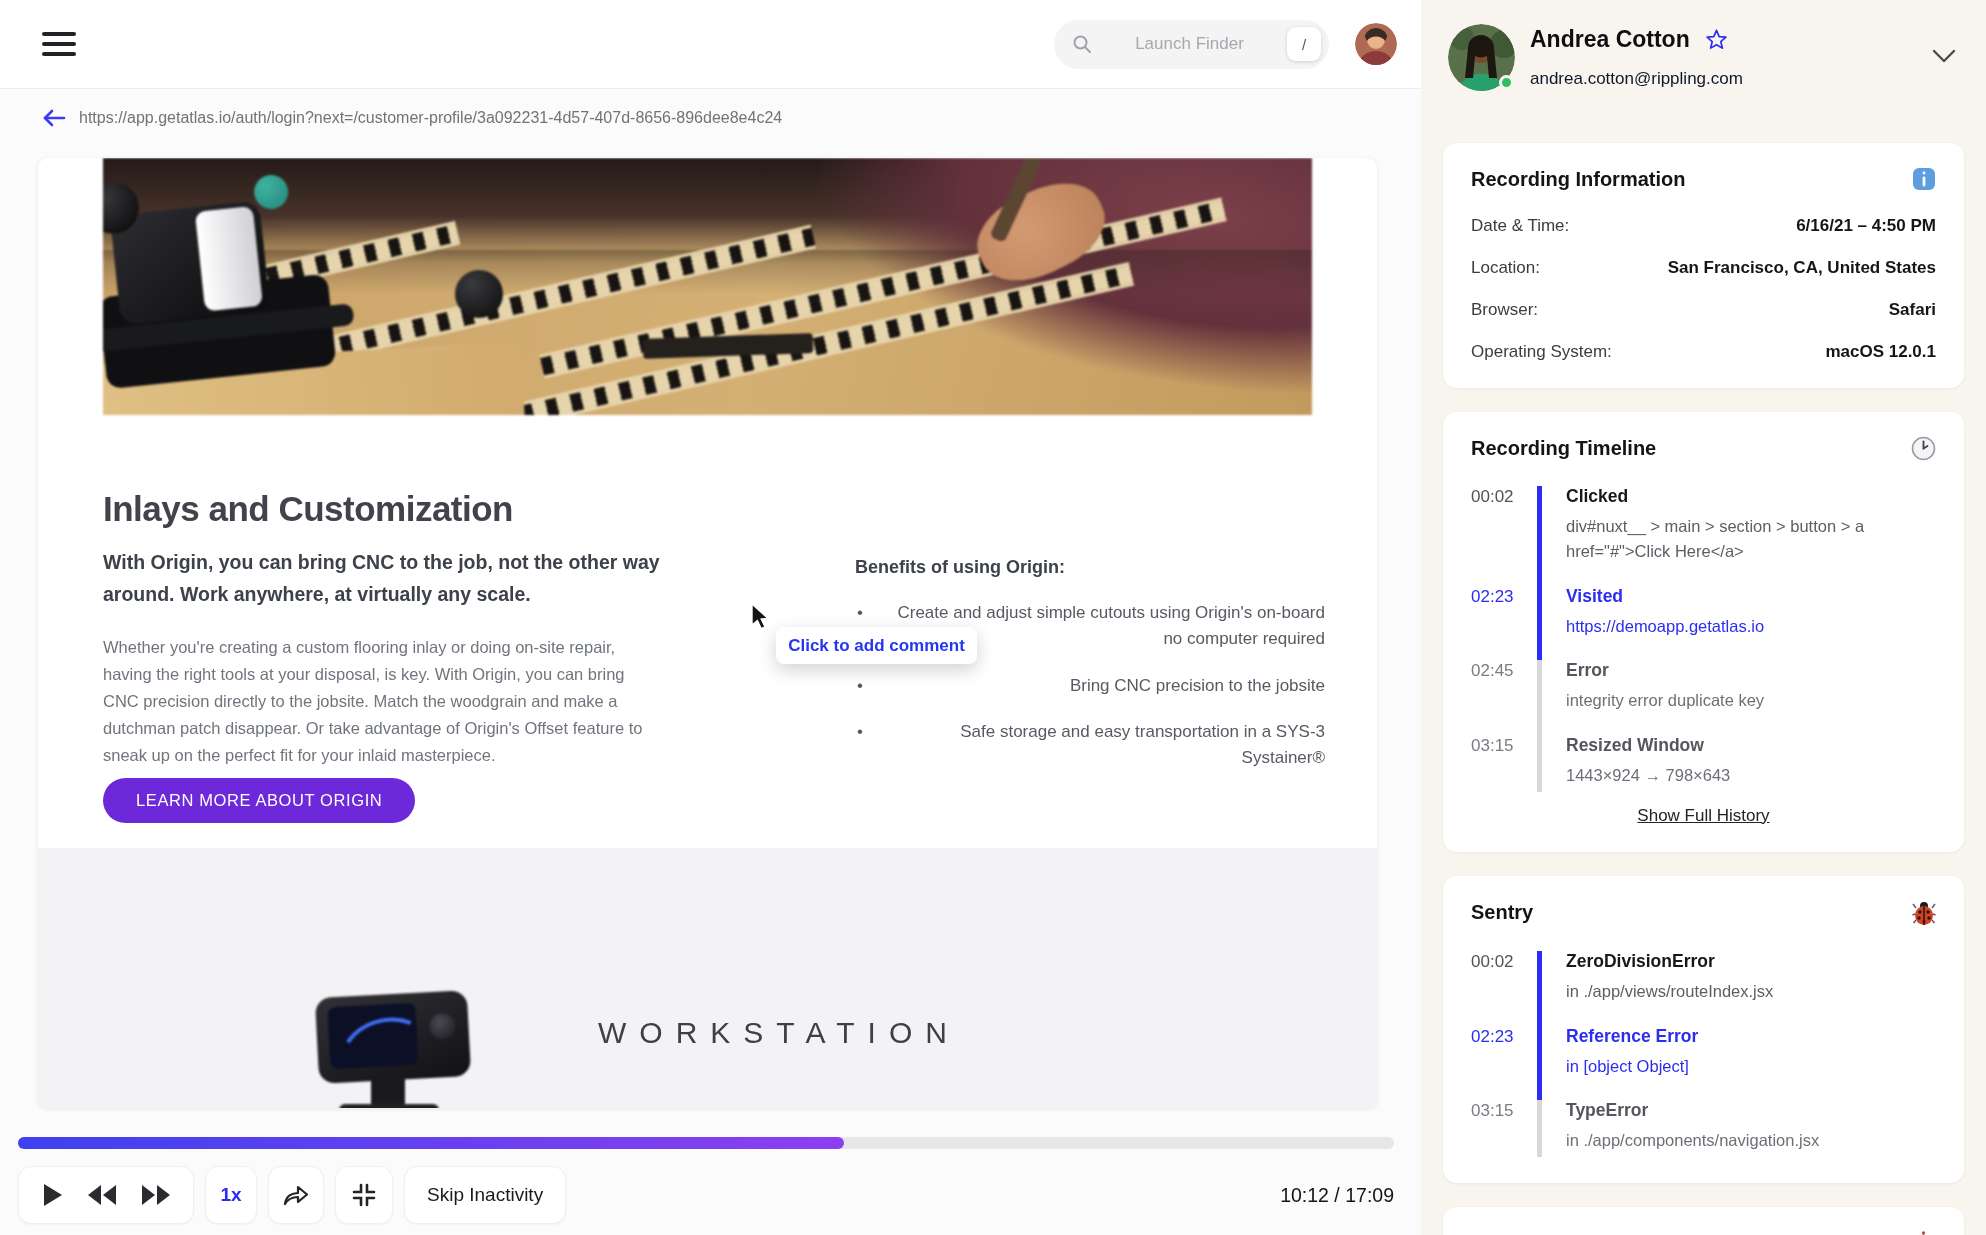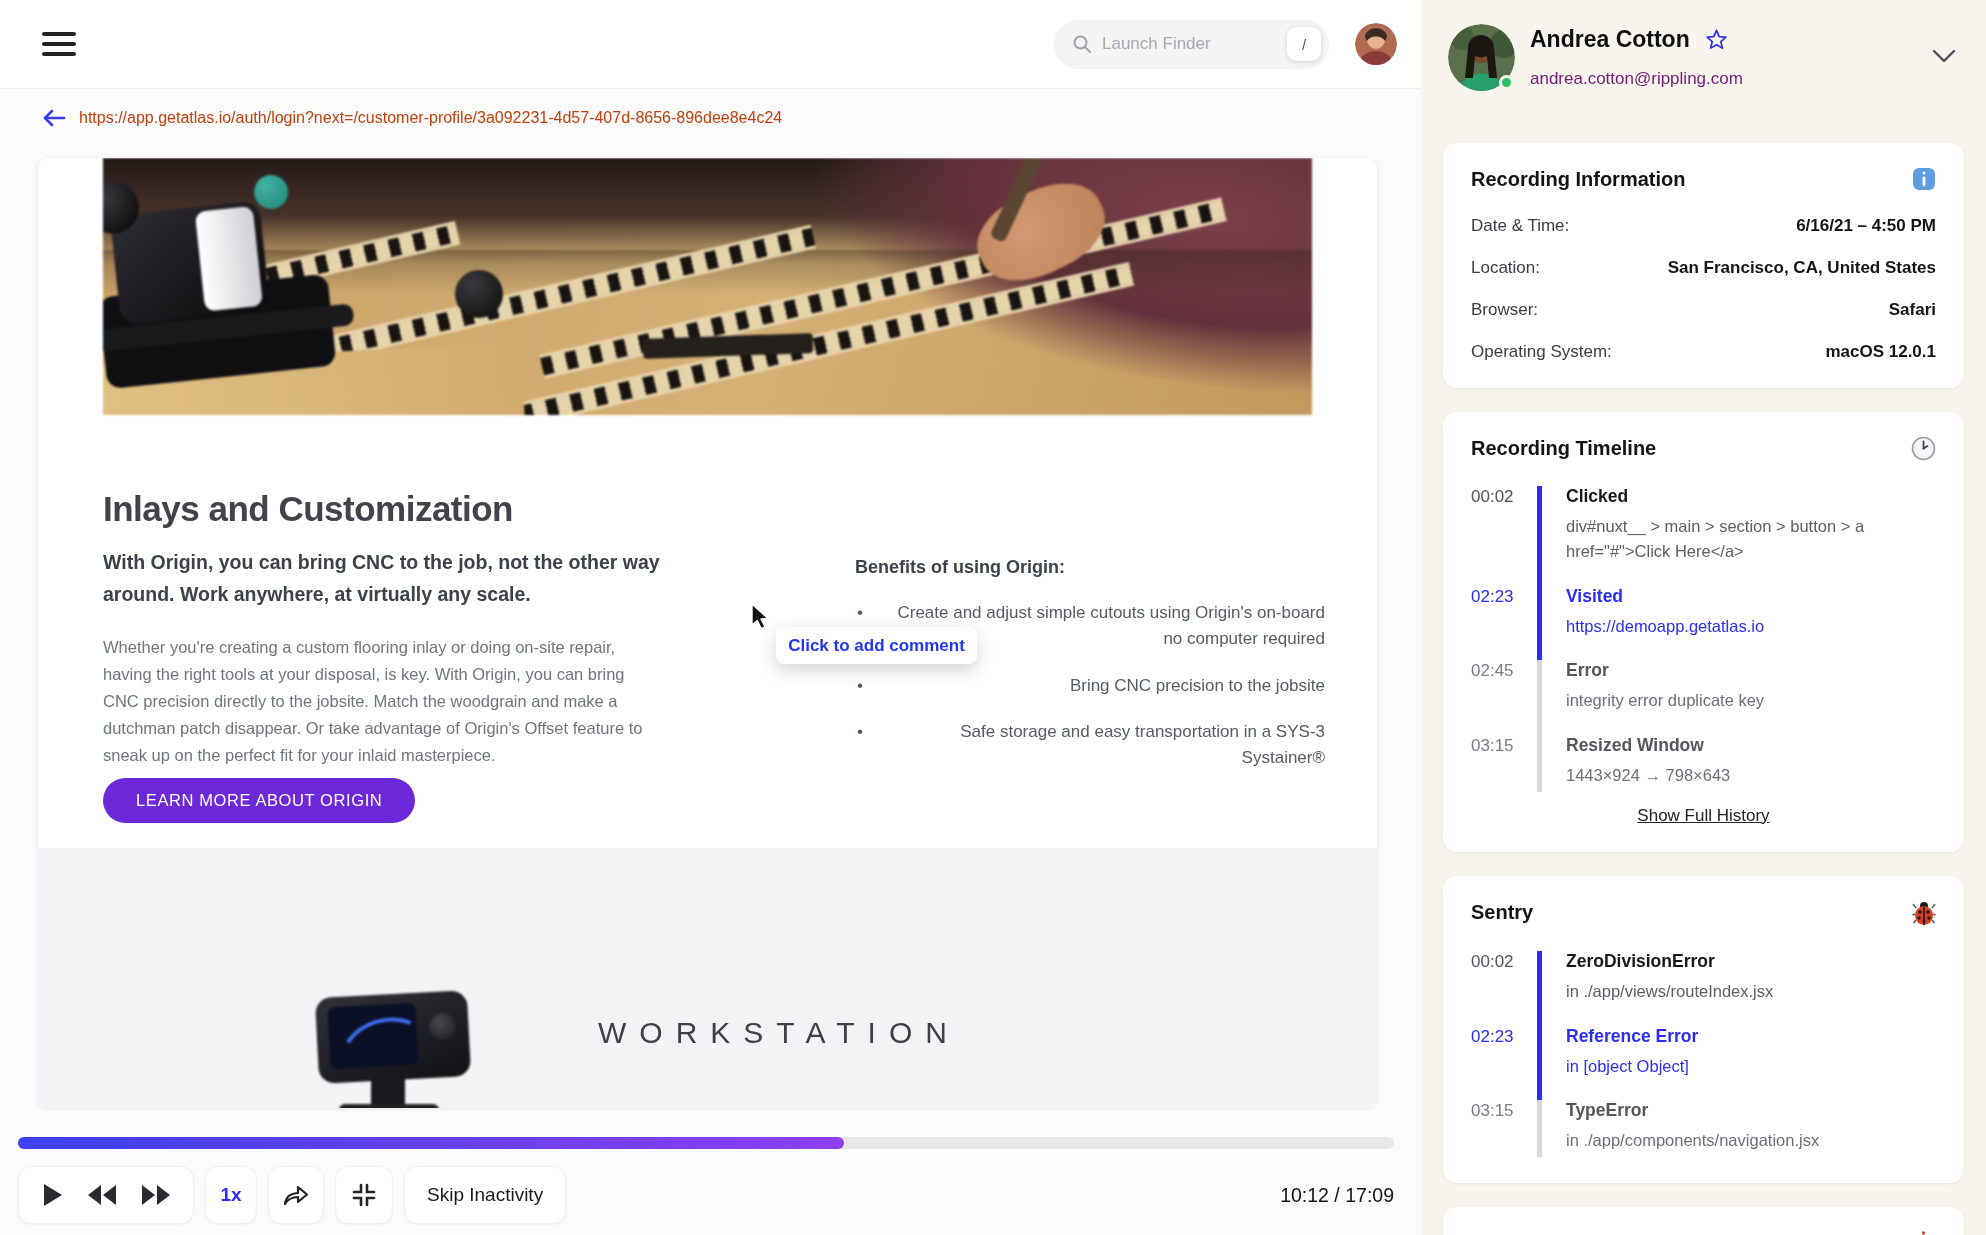--- a/index.html
+++ b/index.html
@@ -9,28 +9,28 @@
 
   
   .main { position:relative; width:1421px; height:1235px; background:#fbfbfc; }
   .topbar { position:absolute; left:0; top:0; width:1421px; height:89px; background:#fff;
     border-bottom:1px solid #ededf0; display:flex; align-items:center; padding:0 24px 0 38px; }
   .hamburger { background:none; border:none; cursor:pointer; display:flex; flex-direction:column; gap:6px; padding:4px; }
   .hamburger span { width:34px; height:4px; background:#232327; border-radius:2px; }
   .search { margin-left:auto; width:275px; height:49px; background:#f4f4f5; border-radius:25px;
     display:flex; align-items:center; gap:10px; padding:0 8px 0 18px; }
   .search input { border:none; background:transparent; outline:none; flex:1; font-size:17px; color:#3f3f46;
-    font-family:inherit; min-width:0; }
+    font-family:inherit; min-width:0;text-align:center; }
   .search input::placeholder { color:#a7a7af; }
   .kbd { width:34px; height:34px; background:#fff; border-radius:9px; box-shadow:0 1px 4px rgba(0,0,0,.14);
     display:flex; align-items:center; justify-content:center; font-size:15px; color:#52525b; }
   .avatar-sm { width:42px; height:42px; border-radius:50%; overflow:hidden; margin-left:26px; flex:none; border:none; padding:0; cursor:pointer; background:none; }
 
   .urlrow { position:absolute; left:42px; top:108px; display:flex; align-items:center; gap:13px; }
-  .url { font-size:16px; color:#c2410c; }
+  .url { font-size:16px; color:#737373; }
 
   
   .viewport { position:absolute; left:38px; top:158px; width:1339px; height:950px; background:#fff;
     border-radius:10px; box-shadow:0 1px 5px rgba(0,0,0,.09); overflow:hidden; }
 
   .hero { position:absolute; left:65px; top:0; width:1209px; height:257px; overflow:hidden; filter:blur(1.2px); background:linear-gradient(105deg,#caa268 0%,#d4b075 55%,#c39a5e 100%); }
   .h-top { position:absolute; left:0; top:0; width:100%; height:105px;
     background:linear-gradient(180deg,#241a17 0%,#47322a 55%,rgba(71,50,42,0) 100%); }
   .h-arm { position:absolute; right:-60px; top:-30px; width:560px; height:240px; transform:rotate(8deg);
     background:radial-gradient(ellipse at 70% 30%, #7c4049 0%, #63313c 45%, rgba(99,49,60,0) 72%); }
@@ -120,21 +120,21 @@
   
   .sidebar { width:565px; height:1235px; background:#f8f5ef; padding:0 22px; flex:none; }
   .profile { position:relative; margin-top:15px; height:85px; margin-bottom:43px; display:flex; align-items:center; }
   .avatar-lg { position:relative; width:67px; height:67px; flex:none; margin-left:5px; }
   .avatar-lg svg { border-radius:50%; display:block; }
   .dot { position:absolute; right:1px; bottom:1px; width:15px; height:15px; border-radius:50%;
     background:#2fbe5f; border:3px solid #f8f5ef; }
   .p-text { margin-left:15px; }
   .p-name-row { display:flex; align-items:center; gap:15px; }
   .p-name { font-size:23px; font-weight:700; color:#0f0f12; }
-  .p-email { font-size:17px; color:#701a75; margin-top:16px; }
+  .p-email { font-size:17px; color:#0f172a; margin-top:16px; }
   .chev { margin-left:auto; margin-right:2px; background:none; border:none; cursor:pointer; padding:6px; }
 
   .card { background:#fff; border-radius:14px; box-shadow:0 1px 3px rgba(0,0,0,.06); padding:24px 28px 26px;
     margin-bottom:24px; }
   .card-head { display:flex; align-items:center; justify-content:space-between; margin-bottom:25px; }
   .card-head h2 { font-size:20px; font-weight:700; color:#141418; }
   .info-rows { display:flex; flex-direction:column; gap:22px; }
   .irow { display:flex; justify-content:space-between; align-items:baseline; }
   .irow .lbl { font-size:17px; color:#3c3c43; }
   .irow .val { font-size:17px; font-weight:700; color:#151519; text-align:right; }

